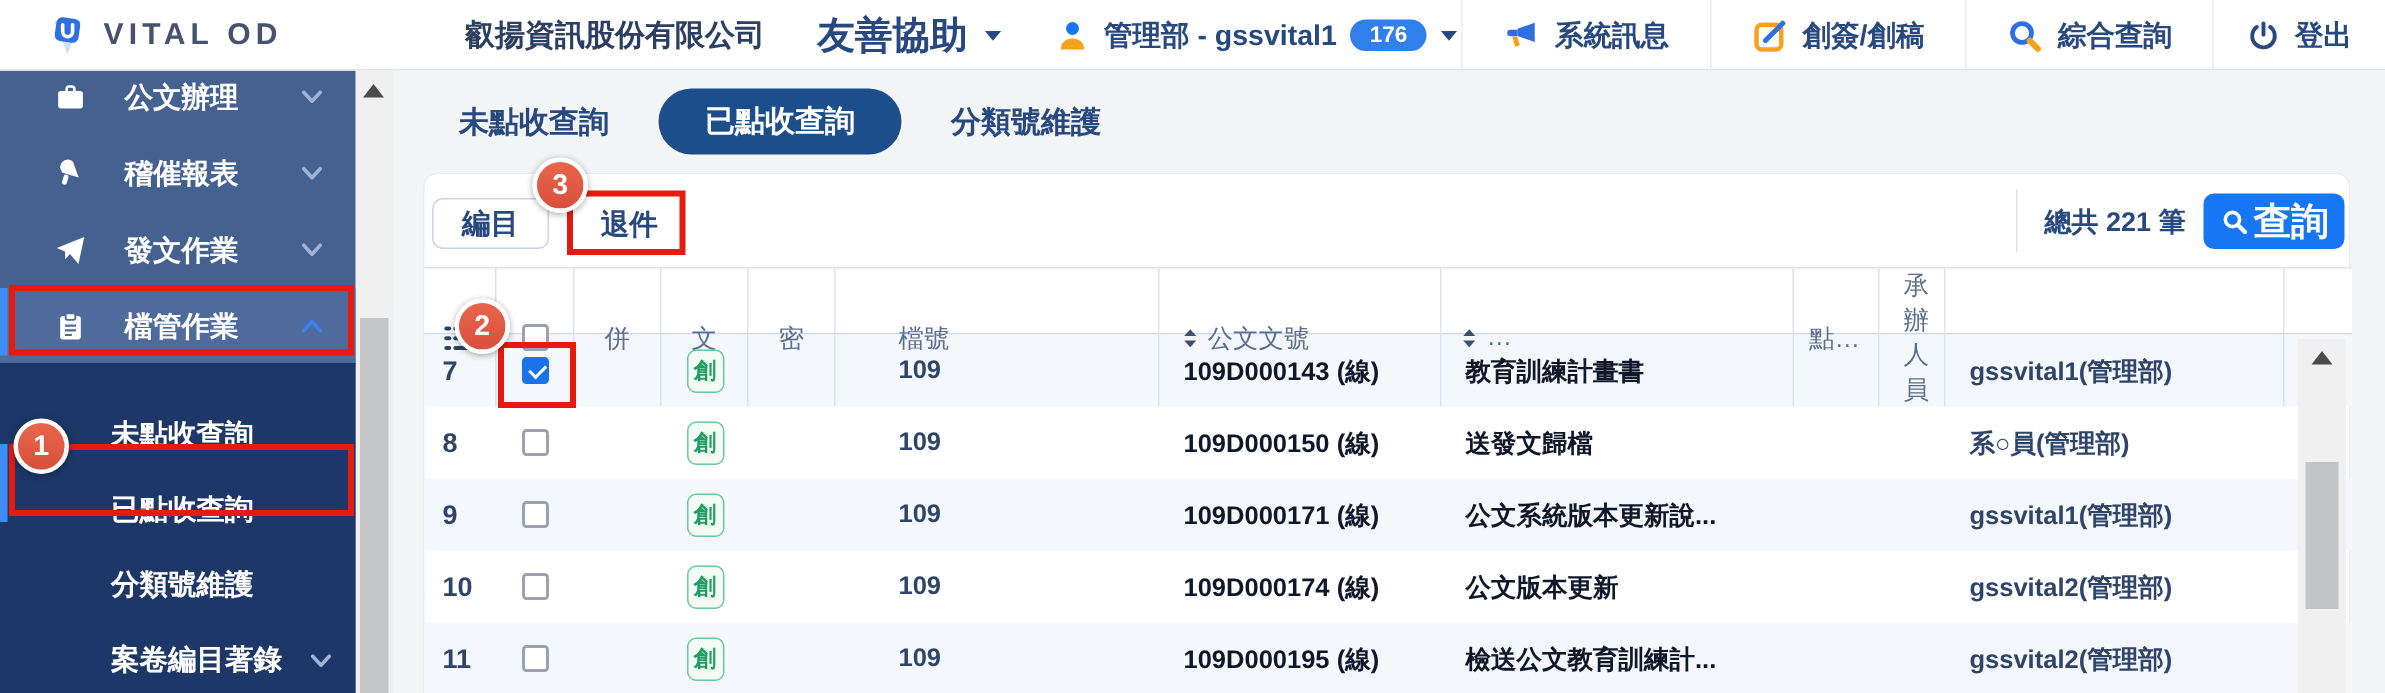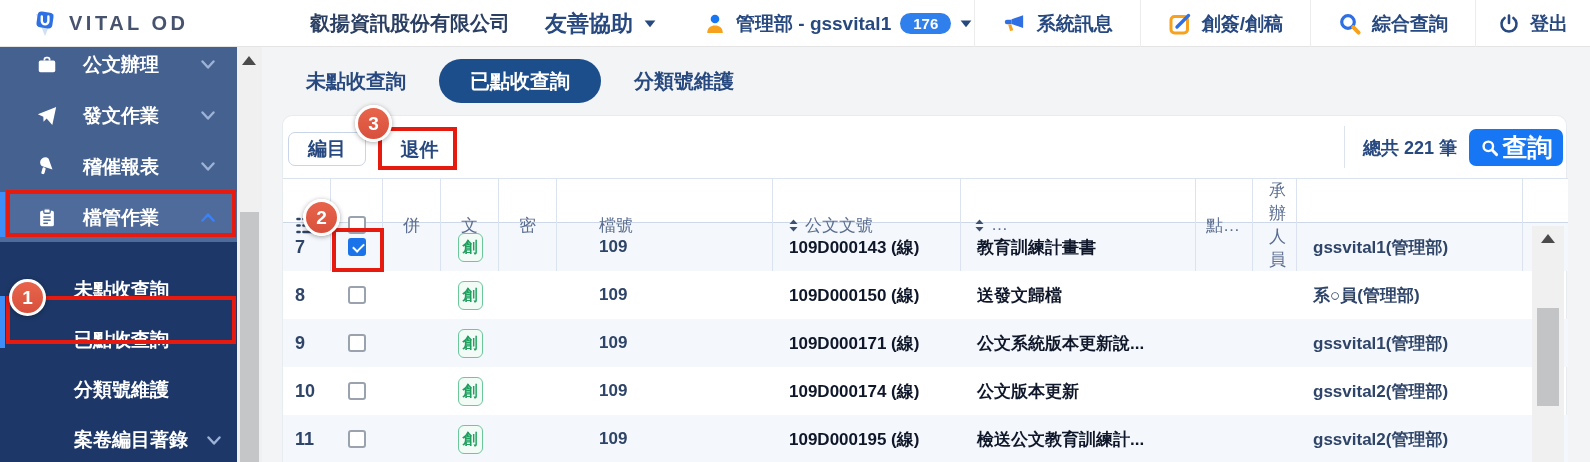--- a/index.html
+++ b/index.html
@@ -5,21 +5,21 @@
   * { margin:0; padding:0; box-sizing:border-box; }
   html,body { background:#e9eaec; }
   body { font-family:"Liberation Sans","DejaVu Sans",sans-serif; }
   .screen { position:relative; width:1590px; height:462px; background:#f3f4f6; overflow:hidden; }
 
   
   .topbar { position:absolute; left:0; top:0; width:100%; height:47px; background:#ffffff; border-bottom:1px solid #e4e4e4; z-index:10; }
   .logo { position:absolute; left:30px; top:0; height:47px; display:flex; align-items:center; gap:9px; }
   .logo-text { font-size:20px; letter-spacing:3.5px; color:#47536e; font-weight:600; }
   .company { position:absolute; left:310px; top:0; height:47px; display:flex; align-items:center; font-size:20px; font-weight:bold; color:#2b3f63; }
-  .help { position:absolute; left:545px; top:0; height:47px; display:flex; align-items:center; gap:11px; font-size:22px; font-weight:bold; color:#27497f; cursor:pointer; }
+  .help { position:absolute; left:545px; top:0; height:47px; display:flex; align-items:center; gap:11px; font-size:25px; font-weight:bold; color:#27497f; cursor:pointer; }
   .userbox { position:absolute; left:703px; top:0; height:47px; display:flex; align-items:center; gap:9px; font-size:19px; font-weight:bold; color:#27497f; cursor:pointer; }
   .count-badge { background:#2f80ed; color:#fff; font-size:15px; font-weight:bold; padding:2px 13px; border-radius:12px; }
   .topnav { position:absolute; right:0; top:0; height:47px; display:flex; }
   .topnav-item { display:flex; align-items:center; gap:10px; padding:0 27px; border-left:1px solid #ececec; font-size:19px; font-weight:bold; color:#27497f; cursor:pointer; }
   .topnav-item:last-child { padding:0 22px; }
 
   
   .sidebar { position:absolute; left:0; top:47px; width:237px; bottom:0; background:#45618f; z-index:5; }
   .side-item { position:relative; height:51px; display:flex; align-items:center; padding-left:36px; color:#fff; font-size:19px; font-weight:bold; cursor:pointer; }
   .side-item .lbl { margin-left:25px; }
@@ -157,35 +157,35 @@
         </svg>
         <span class="lbl">公文辦理</span>
         <span class="chev">
             <svg width="14" height="9" viewBox="0 0 14 9">
               <path d="M1.5 1.5 L7 7.5 L12.5 1.5" fill="none" stroke="currentColor" stroke-width="2.4" stroke-linecap="round" stroke-linejoin="round"></path>
             </svg>
           </span>
       </div>
       <div class="side-item">
         <svg width="22" height="22" viewBox="0 0 24 24">
-          <path d="M2 10.2 L22 2.2 L17.8 21.8 L11.6 14.6 L8.2 18.3 L8 12.8 Z" fill="#fff"></path>
-        </svg>
-        <span class="lbl">發文作業</span>
+          <path d="M13.8 3 L18 14.6 L6.2 11 a5.2 5.2 0 0 1 7.6-8 Z" fill="#fff"></path>
+          <rect x="6.4" y="12.4" width="3.6" height="7.4" rx="1.6" fill="#fff" transform="rotate(16 8.2 16)"></rect>
+        </svg>
+        <span class="lbl">稽催報表</span>
         <span class="chev">
             <svg width="14" height="9" viewBox="0 0 14 9">
               <path d="M1.5 1.5 L7 7.5 L12.5 1.5" fill="none" stroke="currentColor" stroke-width="2.4" stroke-linecap="round" stroke-linejoin="round"></path>
             </svg>
           </span>
       </div>
       <div class="side-item">
         <svg width="22" height="22" viewBox="0 0 24 24">
-          <path d="M13.8 3 L18 14.6 L6.2 11 a5.2 5.2 0 0 1 7.6-8 Z" fill="#fff"></path>
-          <rect x="6.4" y="12.4" width="3.6" height="7.4" rx="1.6" fill="#fff" transform="rotate(16 8.2 16)"></rect>
-        </svg>
-        <span class="lbl">稽催報表</span>
+          <path d="M2 10.2 L22 2.2 L17.8 21.8 L11.6 14.6 L8.2 18.3 L8 12.8 Z" fill="#fff"></path>
+        </svg>
+        <span class="lbl">發文作業</span>
         <span class="chev">
             <svg width="14" height="9" viewBox="0 0 14 9">
               <path d="M1.5 1.5 L7 7.5 L12.5 1.5" fill="none" stroke="currentColor" stroke-width="2.4" stroke-linecap="round" stroke-linejoin="round"></path>
             </svg>
           </span>
       </div>
       <div class="side-item active">
         <svg width="22" height="22" viewBox="0 0 24 24">
           <rect x="4.5" y="4" width="15" height="17" rx="2" fill="#fff"></rect>
           <rect x="8.5" y="2" width="7" height="4.8" rx="1.3" fill="#fff" stroke="#4f6b9b" stroke-width="1.4"></rect>

